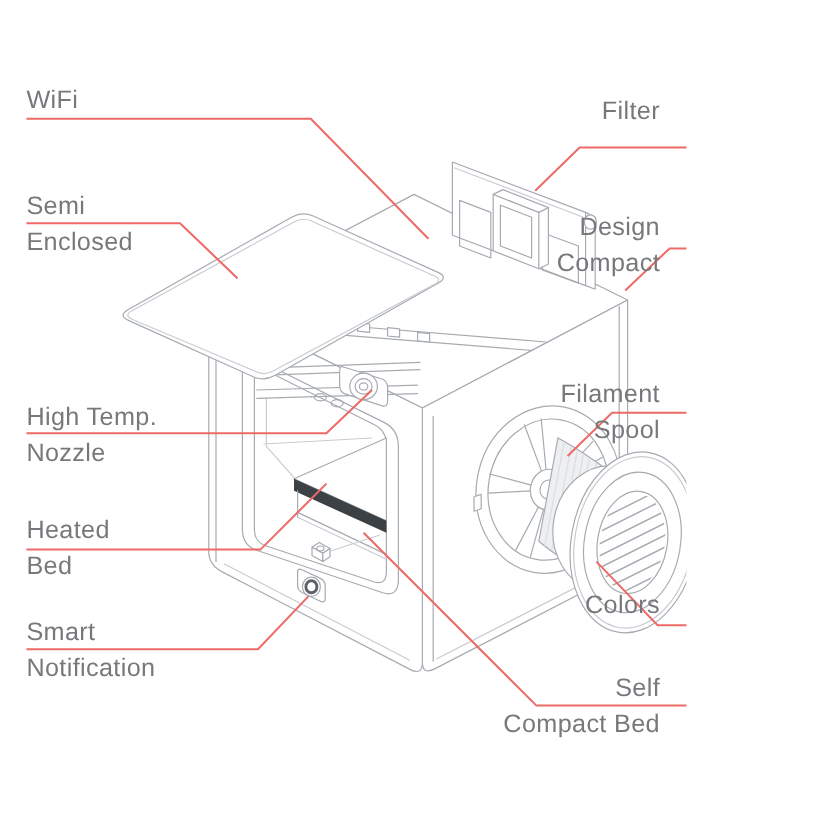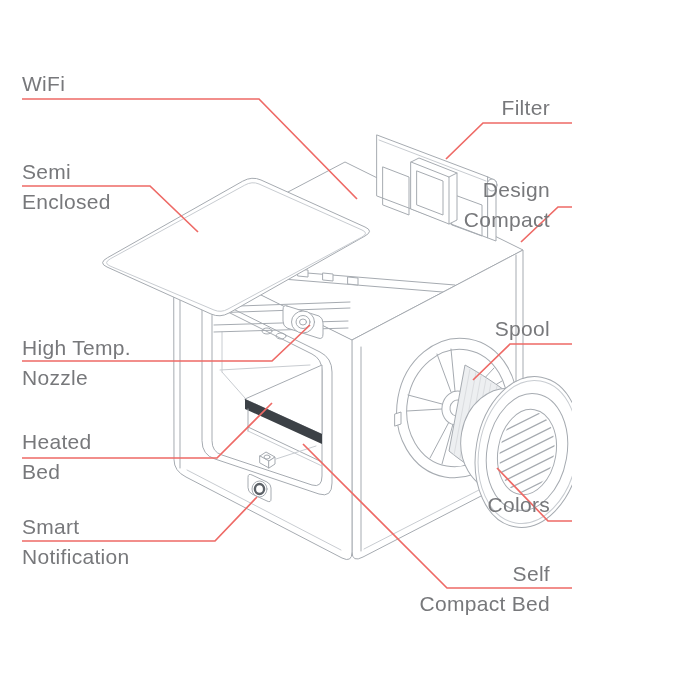--- a/index.html
+++ b/index.html
@@ -199,28 +199,29 @@
   </div>
   <div class="label left" style="left:22px;top:427px">
     <span>Heated</span>
     <span>Bed</span>
   </div>
   <div class="label left" style="left:22px;top:512px">
     <span>Smart</span>
     <span>Notification</span>
   </div>
 
-  <div class="label right" style="right:22px;top:93px">
+  <div class="label right" style="right:22px;top:78px">
     <span>Filter</span>
   </div>
   <div class="label right" style="right:22px;top:175px">
     <span>Design</span>
     <span>Compact</span>
   </div>
   <div class="label right" style="right:22px;top:314px">
+    <span>Filament</span>
     <span>Spool</span>
   </div>
   <div class="label right" style="right:22px;top:490px">
     <span>Colors</span>
   </div>
   <div class="label right" style="right:22px;top:559px">
     <span>Self</span>
     <span>Compact Bed</span>
   </div>
 

